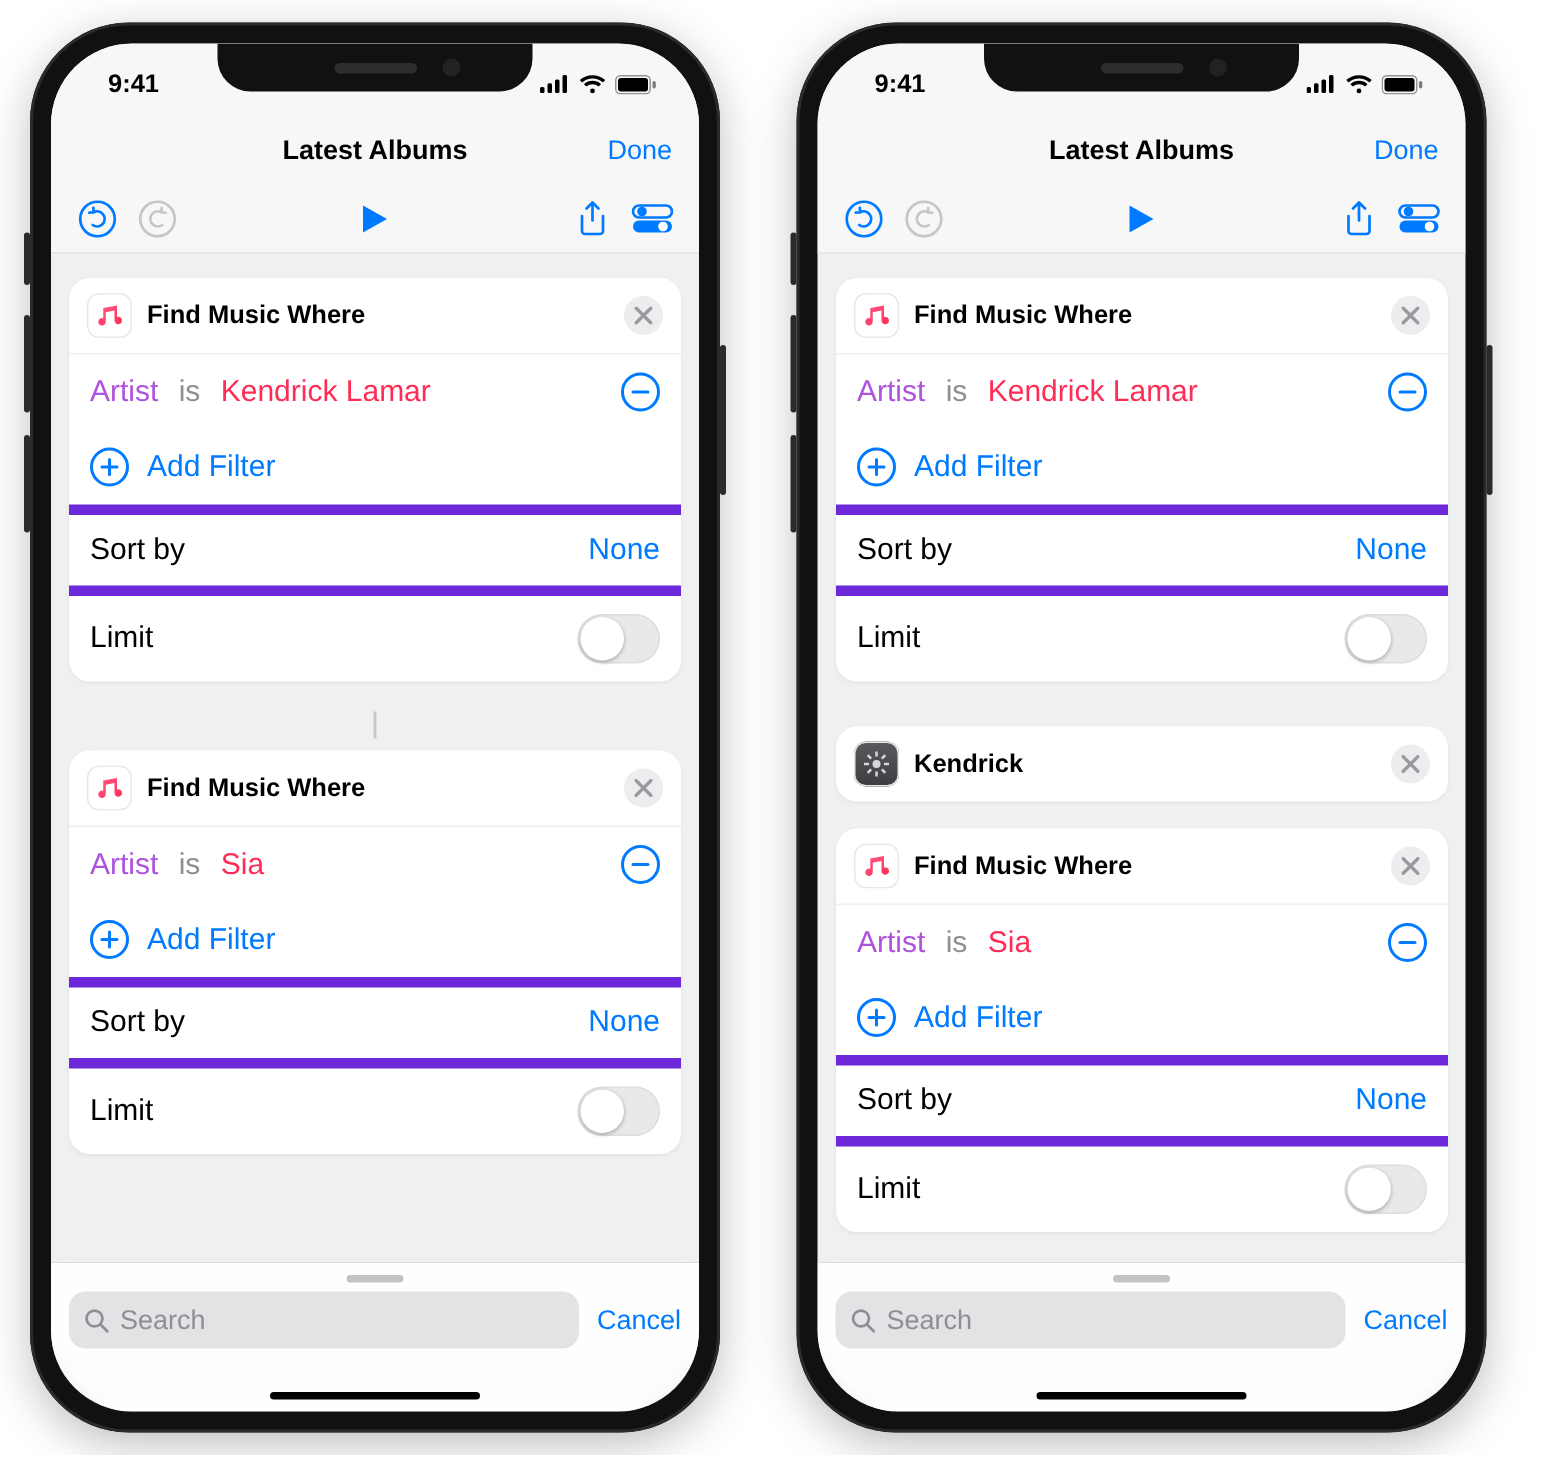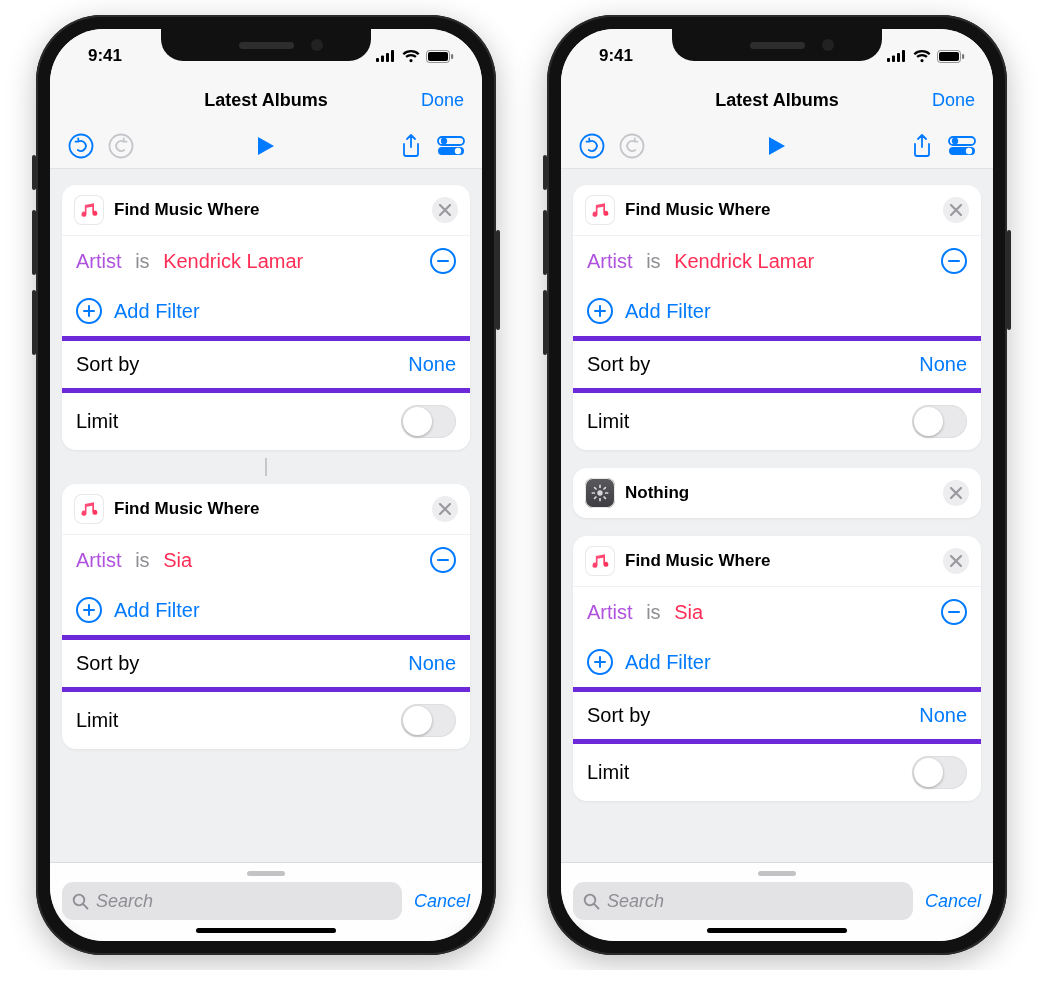--- a/index.html
+++ b/index.html
@@ -11,21 +11,21 @@
     --text:#000;
     --muted:#8e8e93;
     --purple:#af52de;
     --pink:#ff2d55;
   }
   *{box-sizing:border-box;-webkit-font-smoothing:antialiased;}
   body{
     margin:0;background:#fff;font-family:-apple-system,"SF Pro Text","Helvetica Neue",Arial,sans-serif;
   }
   .stage{
-    display:flex;gap:51px;justify-content:center;align-items:flex-start;padding:15px 20px;
+    display:flex;gap:51px;align-items:flex-start;padding:15px 20px;
   }
   
   .phone{
     width:460px;height:940px;position:relative;
     background:#111;border-radius:66px;padding:14px;
     box-shadow:0 0 0 2px #2b2b2b inset,0 8px 30px rgba(0,0,0,.25);
   }
   .phone .btn-side{position:absolute;background:#2a2a2a;border-radius:3px;}
   .btn-l1{left:-4px;top:140px;width:4px;height:35px;}
   .btn-l2{left:-4px;top:195px;width:4px;height:65px;}
@@ -64,40 +64,40 @@
     background:var(--panel);height:46px;display:flex;align-items:center;gap:6px;padding:0 14px;
     border-bottom:1px solid var(--line);
   }
   .tbar .spacer{flex:1}
   .tbar .ibtn{width:34px;height:34px;border-radius:50%;display:flex;align-items:center;justify-content:center;color:var(--blue);}
   .tbar .ibtn.dis{color:#c4c6c9}
   .tbar svg{display:block}
   
   .content{padding:16px 12px 120px;overflow:auto;height:calc(100% - 48px - 46px - 46px - 70px);}
   .card{
-    background:var(--card);border-radius:14px;box-shadow:0 1px 3px rgba(0,0,0,.06);overflow:hidden;margin-bottom:18px;
+    background:var(--card);border-radius:14px;box-shadow:0 1px 3px rgba(0,0,0,.06);overflow:hidden;margin-bottom:30px;
   }
   .card-head{
     display:flex;align-items:center;gap:10px;padding:10px 12px;border-bottom:1px solid #f0f0f2;position:relative;
   }
   .app-ico{
     width:30px;height:30px;border-radius:8px;background:#fff;position:relative;flex:none;
     box-shadow:0 0 0 1px #e8e8e8 inset;
     display:flex;align-items:center;justify-content:center;
   }
   .app-ico.gear{background:linear-gradient(#5a5a5e,#3d3d41);}
   .card-title{font-weight:700;font-size:17px;flex:1;}
   .close-x{
     width:26px;height:26px;border-radius:50%;background:#ededef;display:flex;align-items:center;justify-content:center;color:#9a9a9e;flex:none;
   }
   .close-x svg{display:block}
   .row{
     display:flex;align-items:center;padding:12px 14px;font-size:20px;min-height:50px;
   }
-  .row.sep{border-top:5px solid #6d28d9}
+  .row.sep{border-top:7px solid #6d28d9}
   .row .filter-text>span{margin-right:8px}
   .t-field{color:var(--purple)}
   .t-op{color:var(--muted)}
   .t-val{color:var(--pink)}
   .row .right{margin-left:auto;display:flex;align-items:center}
   .minus-circ{
     width:26px;height:26px;border:2px solid var(--blue);border-radius:50%;display:flex;align-items:center;justify-content:center;color:var(--blue);
   }
   .minus-circ::before{content:"";width:12px;height:2px;background:var(--blue);border-radius:2px}
   .plus-circ{
@@ -117,22 +117,22 @@
     content:"";position:absolute;top:2px;left:2px;width:29px;height:29px;border-radius:50%;background:#fff;box-shadow:0 1px 3px rgba(0,0,0,.3);
   }
   
   .connector{height:18px;display:flex;justify-content:center;margin:-10px 0 8px;}
   .connector::before{content:"";width:2px;background:#c7c7c9;}
   
   .card.compact{margin-bottom:18px}
   .card.compact .card-head{border-bottom:none}
   
   .bottom{
-    position:absolute;left:0;right:0;bottom:0;height:79px;background:#ffffffee;backdrop-filter:blur(6px);
-    border-top:1px solid #dcdcde;padding:6px 12px 0;font-style:italic;
+    position:absolute;left:0;right:0;bottom:0;height:100px;background:#ffffffee;backdrop-filter:blur(6px);
+    border-top:1px solid #dcdcde;padding:6px 12px 0;
   }
   .grabber{width:38px;height:5px;background:#c3c3c6;border-radius:3px;margin:2px auto 6px;}
   .search-row{display:flex;align-items:center;gap:12px;}
   .search{
     flex:1;height:38px;background:#e3e3e6;border-radius:11px;display:flex;align-items:center;padding:0 10px;color:#8e8e93;font-size:18px;
   }
   .search svg{margin-right:7px;flex:none}
   .cancel{color:var(--blue);font-size:18px;}
 </style>
 </head>
@@ -441,21 +441,21 @@
           <div class="card-head">
             <div class="app-ico gear">
               <svg width="20" height="20" viewBox="0 0 24 24">
                   <circle cx="12" cy="12" r="3.2" fill="#d7d7db"></circle>
                   <g fill="#d7d7db">
                     <path d="M11 2h2v4h-2zM11 18h2v4h-2zM2 11h4v2H2zM18 11h4v2h-4z"></path>
                     <path transform="rotate(45 12 12)" d="M11 2h2v4h-2zM11 18h2v4h-2zM2 11h4v2H2zM18 11h4v2h-4z"></path>
                   </g>
                 </svg>
             </div>
-            <div class="card-title">Nothing</div>
+            <div class="card-title">Kendrick</div>
             <div class="close-x">
               <svg width="12" height="12" viewBox="0 0 12 12">
                   <path d="M1 1l10 10M11 1L1 11" stroke="currentColor" stroke-width="2.2" stroke-linecap="round"></path>
                 </svg>
             </div>
           </div>
         </div>
 
         <div class="card">
           <div class="card-head">

